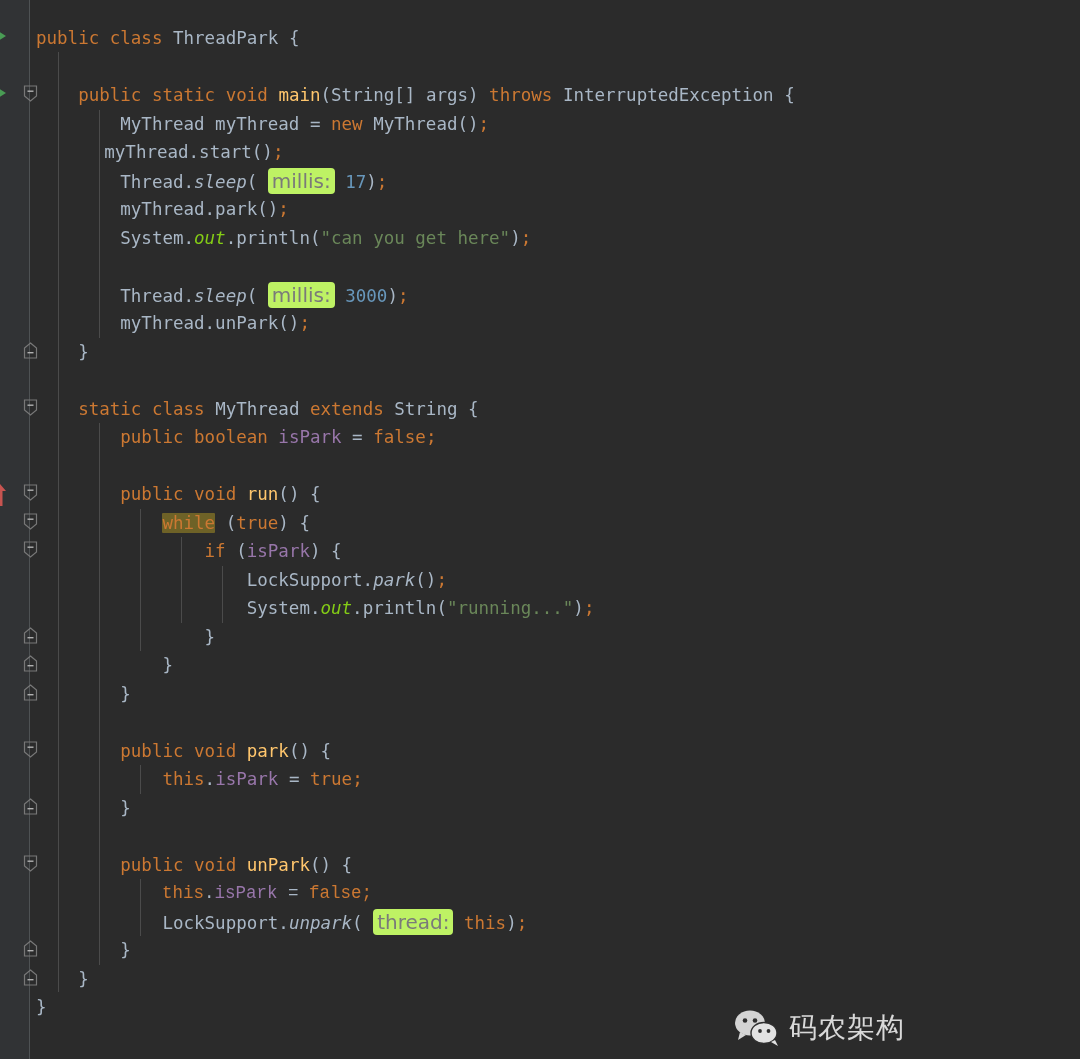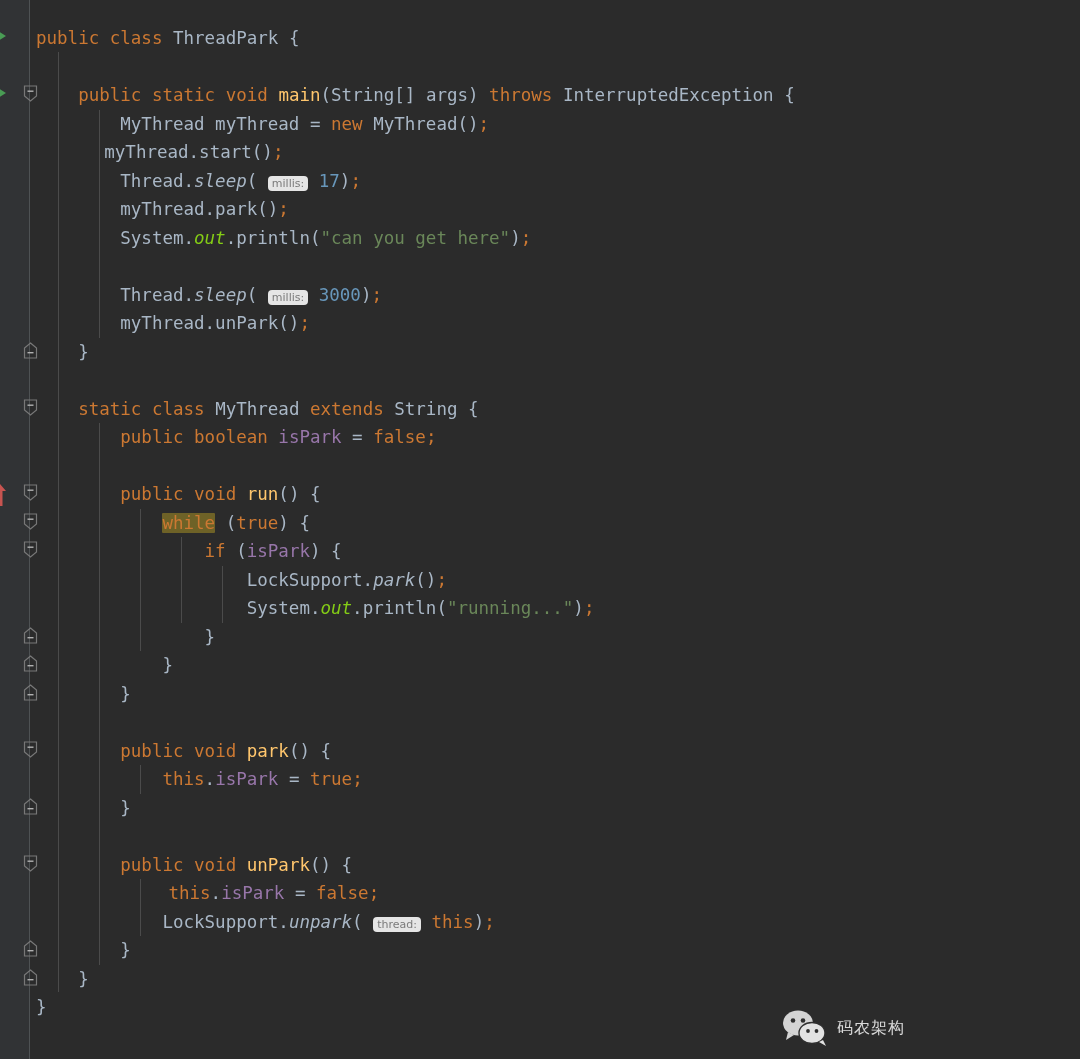--- a/index.html
+++ b/index.html
@@ -93,24 +93,24 @@
   .mname   { color: #ffc66d; }
   .field   { color: #9876aa; }
   .statm   { color: #a9b7c6; font-style: italic; }
   .staticf { color: #84cc16; font-style: italic; }
   .str     { color: #6a8759; }
   .num     { color: #6897bb; }
   .sep     { color: #cc7832; }
 
   .hint {
     color: #7a7a7a;
-    background: #e5e5e5;
+    background: #bef264;
     border-radius: 4px;
     padding: 1px 4px 1px 4px;
-    font-size: 11px;
+    font-size: 20px;
     font-family: "DejaVu Sans", "Liberation Sans", sans-serif;
   }
 
   .hl-while {
     background: #6e6227;
     color: #cc7832;
     border-radius: 1px;
   }
 
   
@@ -127,21 +127,21 @@
     bottom: 12px;
     display: flex;
     align-items: center;
     gap: 9px;
     opacity: 0.92;
   }
   #watermark .wx-icon svg { display: block; }
   #watermark .wm-text {
     color: #e8e8e8;
     font-family: "DejaVu Sans", "Liberation Sans", sans-serif;
-    font-size: 16px;
+    font-size: 28px;
     letter-spacing: 1px;
   }
 </style>
 </head>
 <body>
 
 <div id="editor-root">
 
   <div id="gutter"></div>
   <div id="folding-strip"></div>
@@ -283,21 +283,21 @@
       <div class="code-line" style="top: 594px; left: 36px;"><span class="code-text plain">                    System.</span><span class="code-text staticf">out</span><span class="code-text plain">.println(</span><span class="code-text str">"running..."</span><span class="code-text plain">)</span><span class="code-text sep">;</span></div>
       <div class="code-line" style="top: 623px; left: 36px;"><span class="code-text plain">                }</span></div>
       <div class="code-line" style="top: 651px; left: 36px;"><span class="code-text plain">            }</span></div>
       <div class="code-line" style="top: 680px; left: 36px;"><span class="code-text plain">        }</span></div>
       <div class="code-line" style="top: 708px; left: 36px;"></div>
       <div class="code-line" style="top: 737px; left: 36px;"><span class="code-text plain">        </span><span class="code-text kw">public </span><span class="code-text kw">void </span><span class="code-text mname">park</span><span class="code-text plain">() {</span></div>
       <div class="code-line" style="top: 765px; left: 36px;"><span class="code-text plain">            </span><span class="code-text kw">this</span><span class="code-text plain">.</span><span class="code-text field">isPark</span><span class="code-text plain"> = </span><span class="code-text kw">true</span><span class="code-text sep">;</span></div>
       <div class="code-line" style="top: 794px; left: 36px;"><span class="code-text plain">        }</span></div>
       <div class="code-line" style="top: 822px; left: 36px;"></div>
       <div class="code-line" style="top: 851px; left: 36px;"><span class="code-text plain">        </span><span class="code-text kw">public </span><span class="code-text kw">void </span><span class="code-text mname">unPark</span><span class="code-text plain">() {</span></div>
-      <div class="code-line" style="top: 879px; left: 42px;"><span class="code-text plain">            </span><span class="code-text kw">this</span><span class="code-text plain">.</span><span class="code-text field">isPark</span><span class="code-text plain"> = </span><span class="code-text kw">false</span><span class="code-text sep">;</span></div>
+      <div class="code-line" style="top: 879px; left: 36px; font-family: Liberation Mono, monospace;"><span class="code-text plain">            </span><span class="code-text kw">this</span><span class="code-text plain">.</span><span class="code-text field">isPark</span><span class="code-text plain"> = </span><span class="code-text kw">false</span><span class="code-text sep">;</span></div>
       <div class="code-line" style="top: 908px; left: 36px;"><span class="code-text plain">            LockSupport.</span><span class="code-text statm">unpark</span><span class="code-text plain">( </span><span class="hint">thread:</span><span class="code-text plain"> </span><span class="code-text kw">this</span><span class="code-text plain">)</span><span class="code-text sep">;</span></div>
       <div class="code-line" style="top: 936px; left: 36px;"><span class="code-text plain">        }</span></div>
       <div class="code-line" style="top: 965px; left: 36px;"><span class="code-text plain">    }</span></div>
       <div class="code-line" style="top: 993px; left: 36px;"><span class="code-text plain">}</span></div>
     </div>
 
   <div id="watermark">
     <span class="wx-icon">
       <svg width="46" height="38" viewBox="0 0 46 38">
         <ellipse cx="16" cy="14" rx="15" ry="12.5" fill="#e3e3e3"></ellipse>

